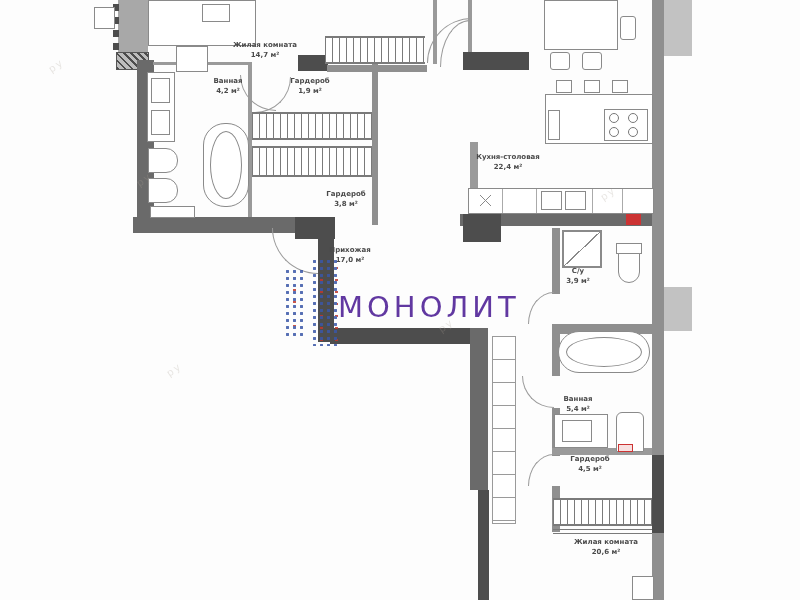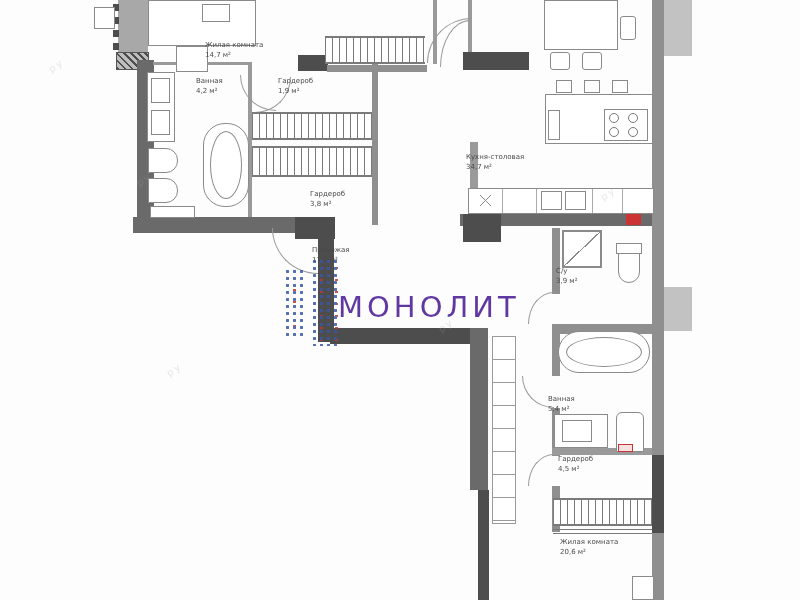--- a/index.html
+++ b/index.html
@@ -10,21 +10,21 @@
   .wall-dark{position:absolute;background:#4d4d4d;}
   .wall-mid{position:absolute;background:#8f8f8f;}
   .wall-thin{position:absolute;background:#9a9a9a;}
   .wall-light{position:absolute;background:#c2c2c2;}
   .furn{position:absolute;background:#ffffff;border:1px solid #8a8a8a;box-sizing:border-box;}
   .rail{position:absolute;box-sizing:border-box;border-top:2px solid #7a7a7a;border-bottom:2px solid #7a7a7a;background:#fff repeating-linear-gradient(90deg,#7a7a7a 0 1px,transparent 1px 7px);}
   .arc{position:absolute;box-sizing:border-box;}
   .arc-bl{border-left:1px solid #9a9a9a;border-bottom:1px solid #9a9a9a;border-bottom-left-radius:100% 100%;}
   .arc-tl{border-left:1px solid #9a9a9a;border-top:1px solid #9a9a9a;border-top-left-radius:100% 100%;}
   .arc-br{border-right:1px solid #9a9a9a;border-bottom:1px solid #9a9a9a;border-bottom-right-radius:100% 100%;}
-  .label{position:absolute;font-size:7px;line-height:10px;color:#4a4a4a;}
+  .label{position:absolute;font-size:7px;line-height:10px;color:#4a4a4a;text-align:center;font-weight:bold;}
   .label .nm{display:block;}
   .label .ar{display:block;}
   .tub-out{position:absolute;box-sizing:border-box;border:1px solid #8a8a8a;border-radius:22px;background:#fff;}
   .tub-in{position:absolute;box-sizing:border-box;border:1px solid #8a8a8a;border-radius:50%;background:#fff;}
   .burner{position:absolute;width:10px;height:10px;border:1px solid #777;border-radius:50%;box-sizing:border-box;}
   .divline{position:absolute;background:#aaa;}
   .hatch{position:absolute;background:repeating-linear-gradient(45deg,#4d4d4d 0 2px,#bdbdbd 2px 5px);border:1px solid #555;box-sizing:border-box;}
   .shower{position:absolute;box-sizing:border-box;border:2px solid #8a8a8a;background:
      linear-gradient(to bottom right,transparent calc(50% - 0.6px),#8a8a8a calc(50% - 0.6px),#8a8a8a calc(50% + 0.6px),transparent calc(50% + 0.6px)),#fff;}
   .wm-text{position:absolute;font-size:29px;font-weight:normal;color:#4c1d95;letter-spacing:4px;opacity:.88;text-shadow:0 0 3px rgba(255,255,255,.9);}
@@ -172,21 +172,21 @@
   <div class="label" style="left:310px;top:189px;width:72px;">
     <span class="nm">Гардероб</span>
     <span class="ar">3,8 м²</span>
   </div>
   <div class="label" style="left:312px;top:245px;width:76px;">
     <span class="nm">Прихожая</span>
     <span class="ar">17,0 м²</span>
   </div>
   <div class="label" style="left:466px;top:152px;width:84px;">
     <span class="nm">Кухня-столовая</span>
-    <span class="ar">34,7 м²</span>
+    <span class="ar">22,4 м²</span>
   </div>
   <div class="label" style="left:556px;top:266px;width:44px;">
     <span class="nm">С/у</span>
     <span class="ar">3,9 м²</span>
   </div>
   <div class="label" style="left:548px;top:394px;width:60px;">
     <span class="nm">Ванная</span>
     <span class="ar">5,4 м²</span>
   </div>
   <div class="label" style="left:558px;top:454px;width:64px;">

